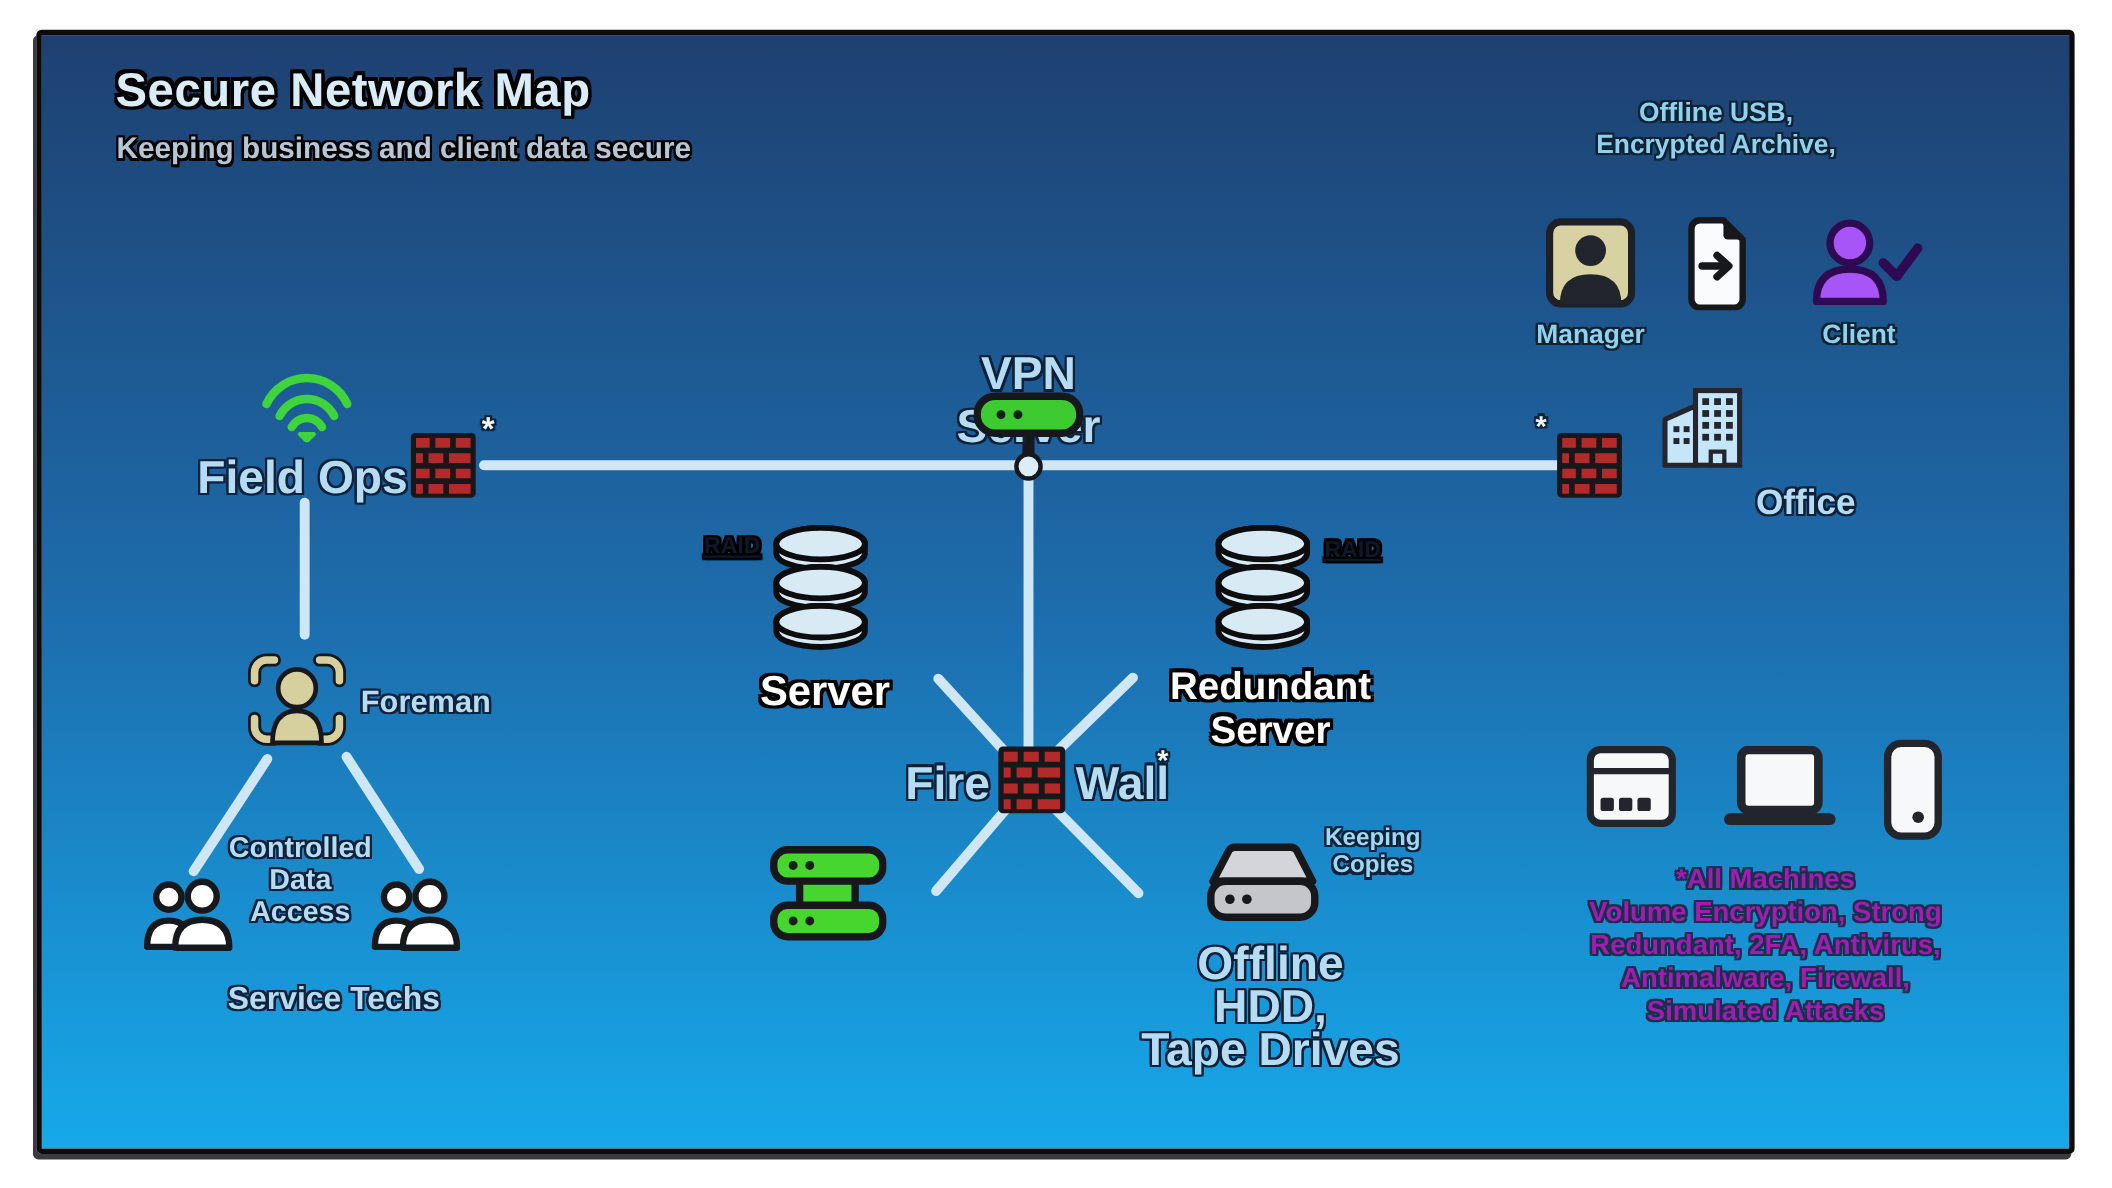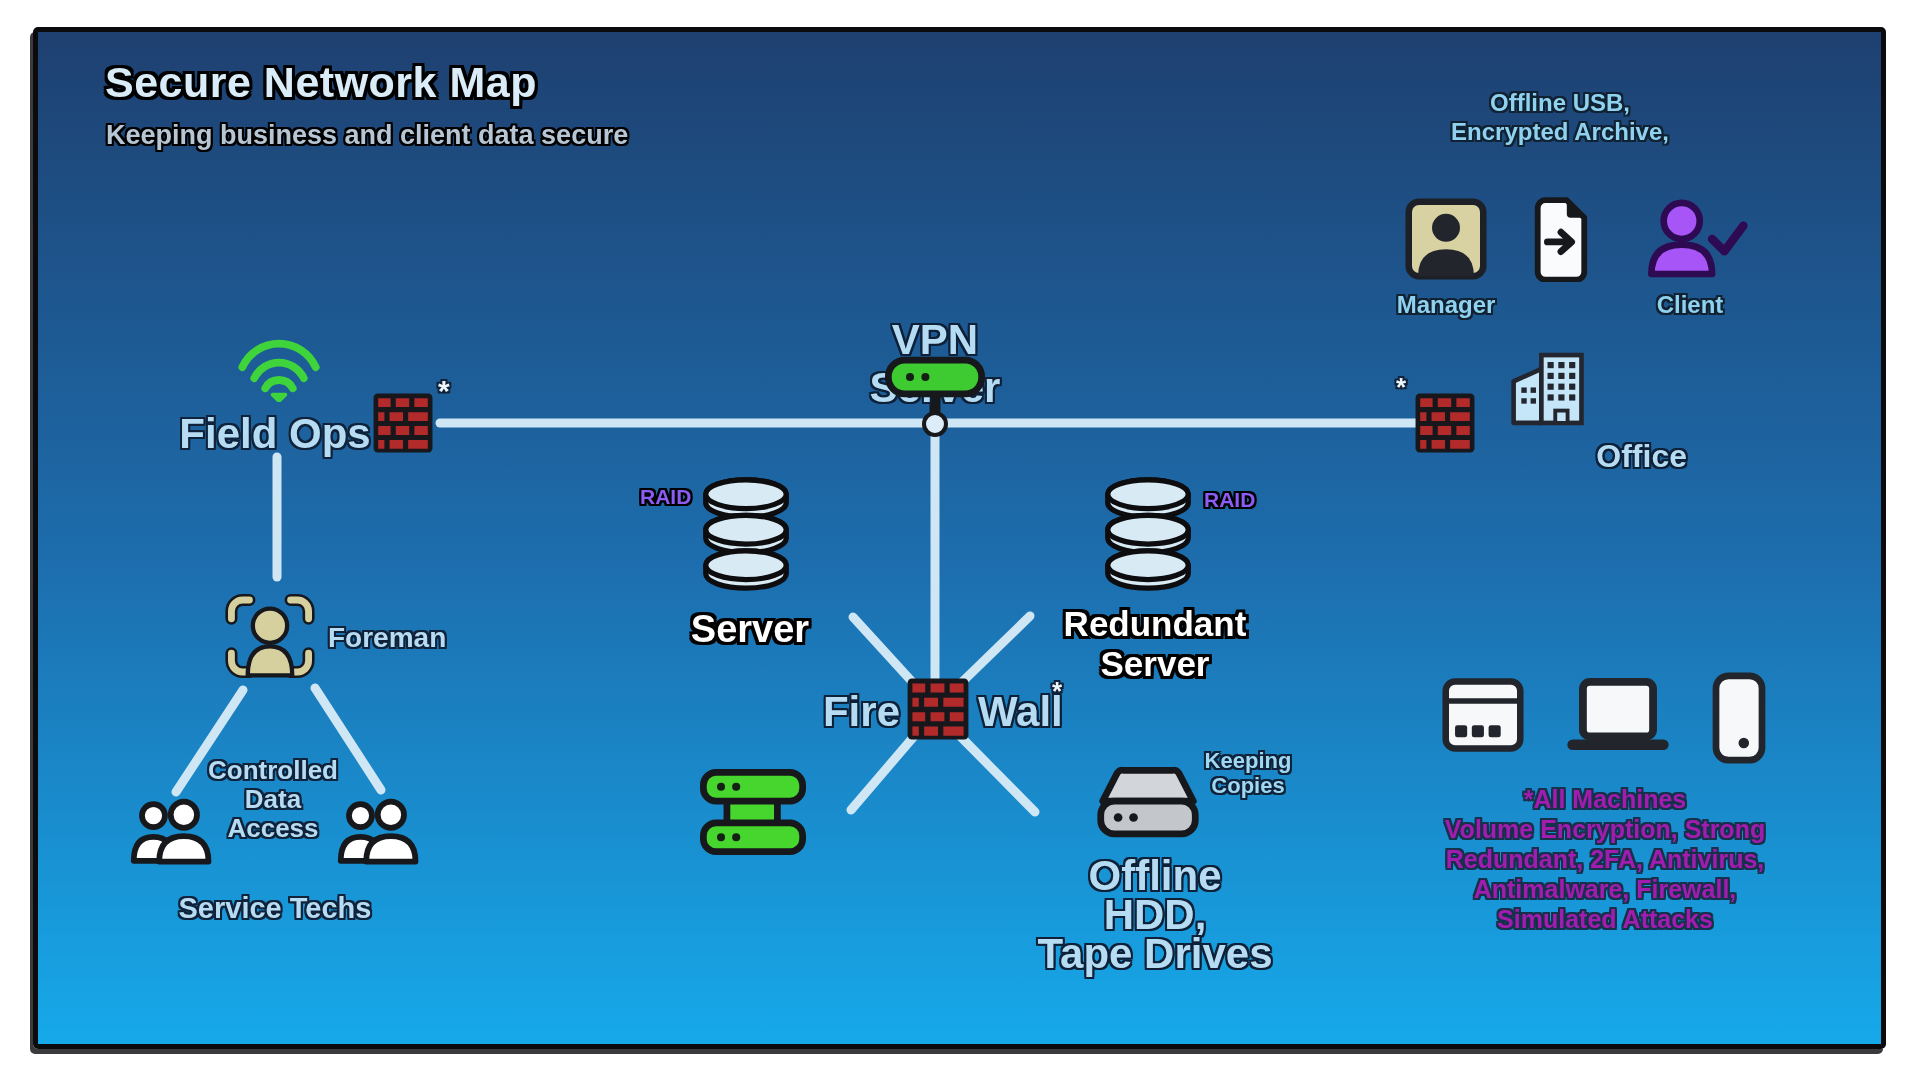--- a/index.html
+++ b/index.html
@@ -10,21 +10,21 @@
        box-shadow:-3px 5px 0 rgba(10,10,14,.8);}
   .abs{position:absolute;}
   .ctr{text-align:center;}
   .ol2{text-shadow:-2px -2px 0 var(--oc),0 -2px 0 var(--oc),2px -2px 0 var(--oc),-2px 0 0 var(--oc),2px 0 0 var(--oc),-2px 2px 0 var(--oc),0 2px 0 var(--oc),2px 2px 0 var(--oc);}
   .ol3{text-shadow:-3px -3px 0 var(--oc),0 -3px 0 var(--oc),3px -3px 0 var(--oc),-3px 0 0 var(--oc),3px 0 0 var(--oc),-3px 3px 0 var(--oc),0 3px 0 var(--oc),3px 3px 0 var(--oc),-1px -1px 0 var(--oc),1px 1px 0 var(--oc);}
   .t-title{--oc:#000;font-size:43px;color:#d9ecf8;letter-spacing:.5px;}
   .t-sub{--oc:#000;font-size:27px;color:#b7c6d4;}
   .t-node{--oc:#10233b;font-size:42px;color:#b5dcf3;}
   .t-sky{--oc:#123;font-size:24px;color:#8fd2f0;line-height:29px;}
   .t-white{--oc:#000;font-size:38px;color:#ffffff;}
-  .t-raid{--oc:#000;font-size:21px;color:#8b5cf6;}
+  .t-raid{--oc:#000;font-size:21px;color:#0f172a;text-decoration:underline;}
   .t-small{--oc:#10233b;font-size:22px;color:#9fd8f2;line-height:25px;}
   .t-note{--oc:#17304c;font-size:25px;color:#a21caf;line-height:30px;}
   .t-ast{--oc:#10233b;font-size:30px;color:#eef6fc;}
   svg{display:block;}
 </style>
 </head>
 <body>
 
 <div class="stage">
   <div class="map"></div>
@@ -270,21 +270,21 @@
     <path d="M7 76 Q7 47 31 47 Q55 47 55 76 Z" fill="#ffffff" stroke="#17181c" stroke-width="7" stroke-linejoin="round"></path>
     <circle cx="68" cy="20" r="16" fill="#ffffff" stroke="#17181c" stroke-width="7"></circle>
     <path d="M38 77 Q38 46 68 46 Q98 46 98 77 Z" fill="#ffffff" stroke="#17181c" stroke-width="7" stroke-linejoin="round"></path>
   </svg>
   <svg class="abs" style="left:335px;top:796px;" width="92" height="72" viewBox="0 0 112 82">
     <circle cx="31" cy="21" r="14" fill="#ffffff" stroke="#17181c" stroke-width="7"></circle>
     <path d="M7 76 Q7 47 31 47 Q55 47 55 76 Z" fill="#ffffff" stroke="#17181c" stroke-width="7" stroke-linejoin="round"></path>
     <circle cx="68" cy="20" r="16" fill="#ffffff" stroke="#17181c" stroke-width="7"></circle>
     <path d="M38 77 Q38 46 68 46 Q98 46 98 77 Z" fill="#ffffff" stroke="#17181c" stroke-width="7" stroke-linejoin="round"></path>
   </svg>
-  <div class="abs t-node ol2 ctr" style="left:150px;top:892px;width:250px;font-size:29px;">Service Techs</div>
+  <div class="abs t-node ol2 ctr" style="left:150px;top:892px;width:250px;font-size:29px;text-align:right;">Service Techs</div>
 
   <svg class="abs" style="left:1442px;top:676px;" width="82" height="78" viewBox="0 0 88 80">
     <rect x="4" y="4" width="80" height="72" rx="10" fill="#f7f8f9" stroke="#22252b" stroke-width="7"></rect>
     <line x1="5" y1="25" x2="83" y2="25" stroke="#22252b" stroke-width="6"></line>
     <g fill="#22252b">
       <rect x="14" y="51" width="13" height="13" rx="2.5"></rect>
         <rect x="32" y="51" width="13" height="13" rx="2.5"></rect>
         <rect x="50" y="51" width="13" height="13" rx="2.5"></rect>
     </g>
   </svg>

